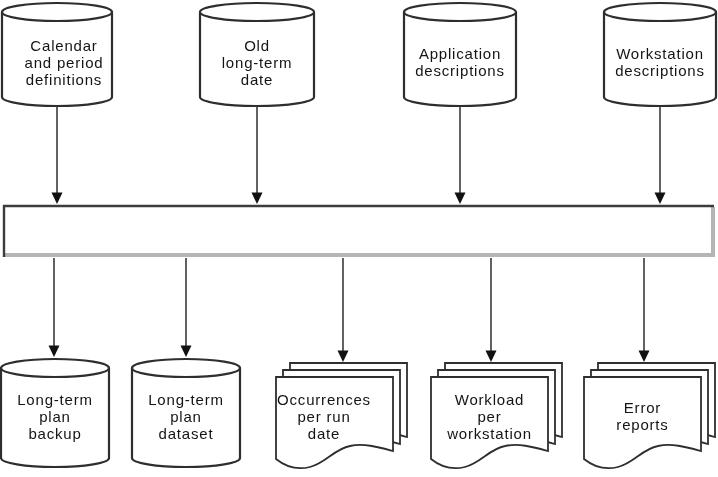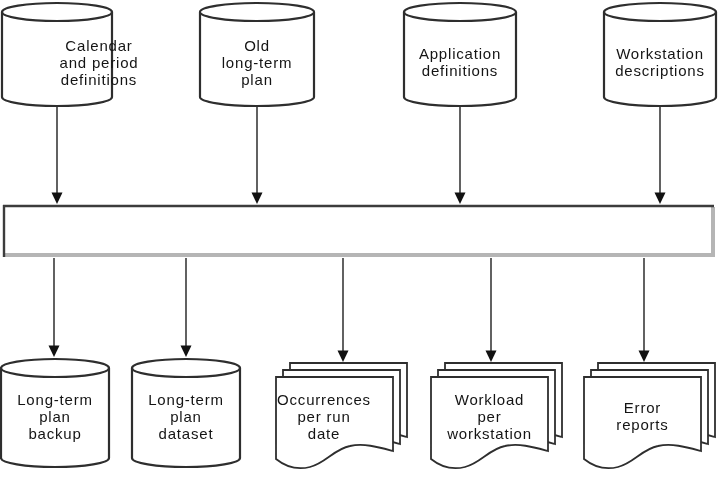--- a/index.html
+++ b/index.html
@@ -136,28 +136,28 @@
       <use href="#sheet" transform="translate(438,370)"></use>
       <use href="#sheet" transform="translate(431,377)"></use>
     </g>
     <g>
       <use href="#sheet" transform="translate(598,363)"></use>
       <use href="#sheet" transform="translate(591,370)"></use>
       <use href="#sheet" transform="translate(584,377)"></use>
     </g>
   </svg>
 
-  <div class="lbl" style="left:2px;   top:24px;  width:124px; height:76px;padding-left:35px;">Calendar
+  <div class="lbl" style="left:2px;   top:24px;  width:124px; height:76px;">Calendar
 and period
 definitions</div>
   <div class="lbl" style="left:200px; top:24px;  width:114px; height:76px;">Old
 long-term
-plan</div>
+date</div>
   <div class="lbl" style="left:404px; top:24px;  width:112px; height:76px;">Application
-definitions</div>
+descriptions</div>
   <div class="lbl" style="left:604px; top:24px;  width:112px; height:76px;">Workstation
 descriptions</div>
 
 
   <div class="lbl" style="left:1px;   top:380px; width:108px; height:72px;">Long-term
 plan
 backup</div>
   <div class="lbl" style="left:132px; top:380px; width:108px; height:72px;">Long-term
 plan
 dataset</div>

